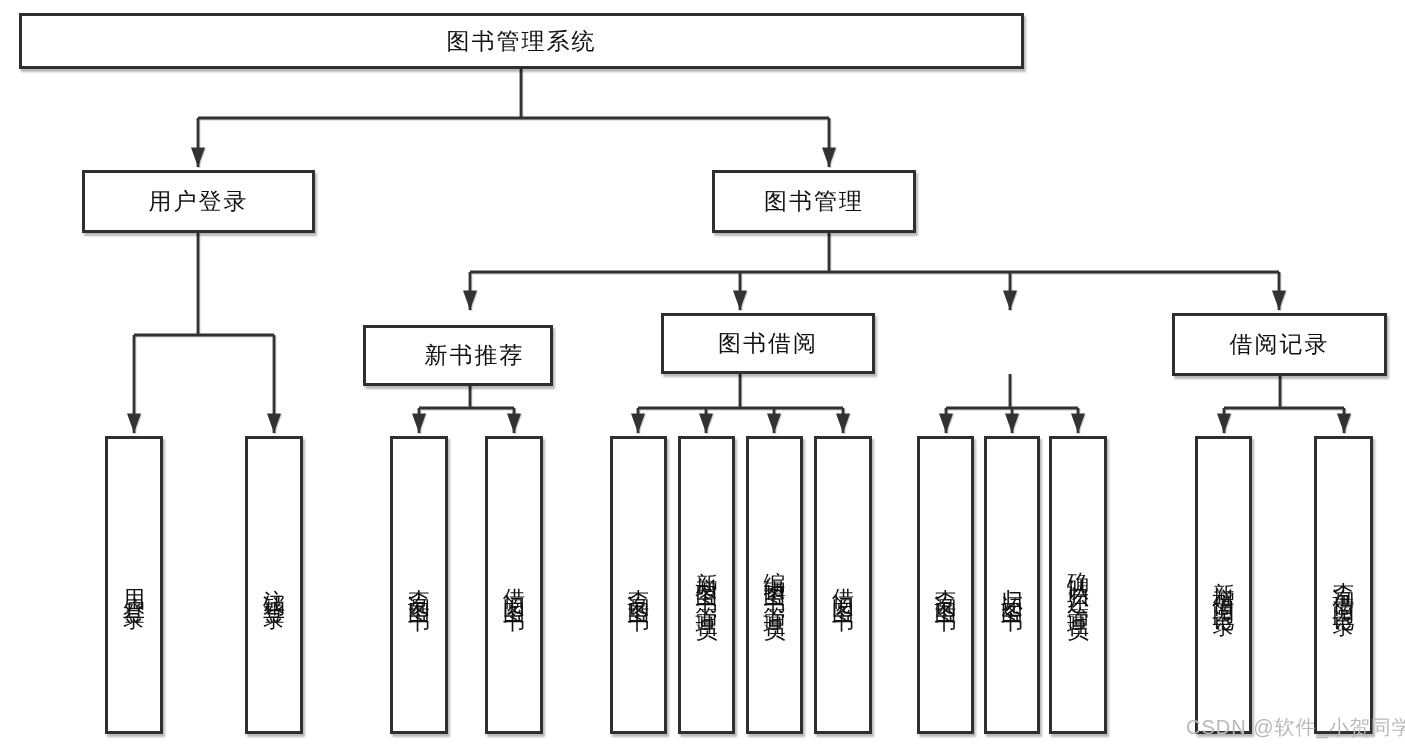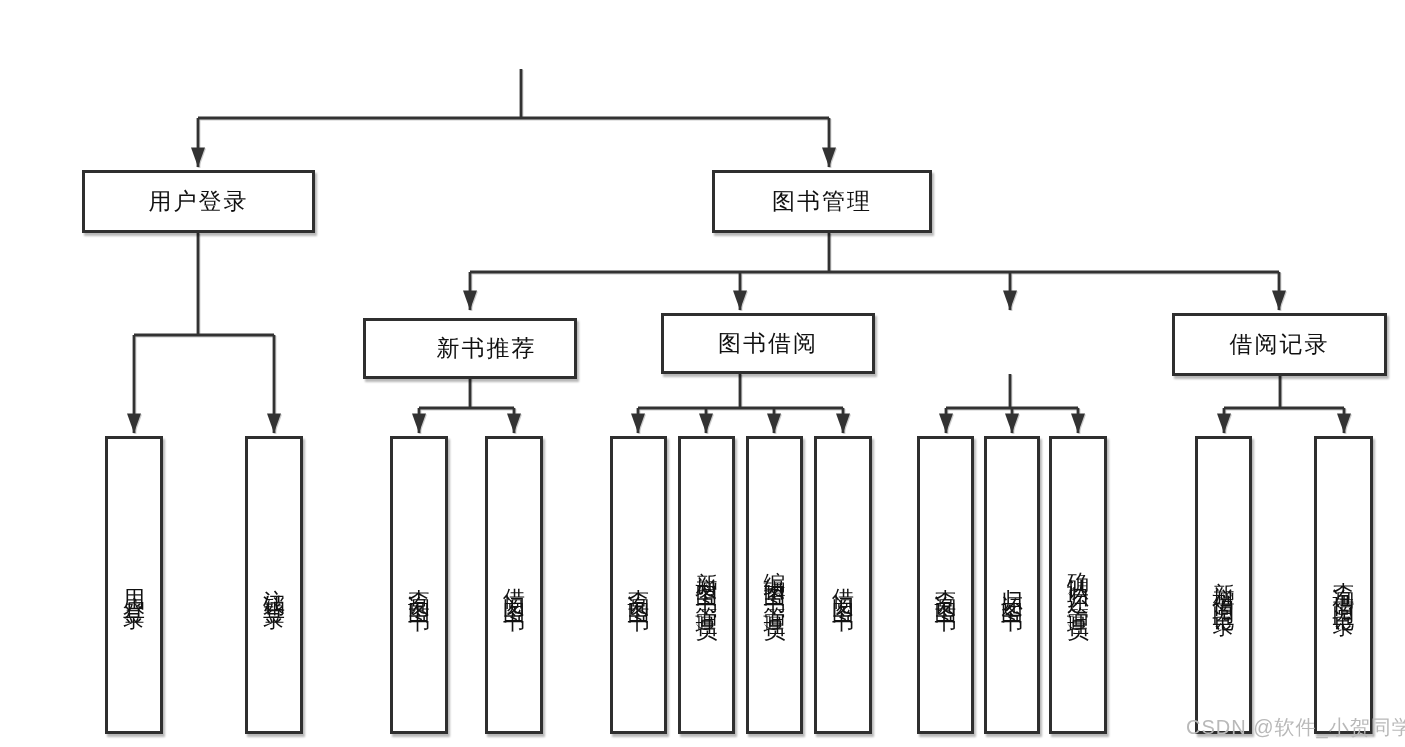--- a/index.html
+++ b/index.html
@@ -94,29 +94,32 @@
       <path d="M946 408 V433" marker-end="url(#arrow)"></path>
       <path d="M1012 408 V433" marker-end="url(#arrow)"></path>
       <path d="M1078 408 V433" marker-end="url(#arrow)"></path>
 
       <path d="M1280 374 V408 M1224 408 H1344"></path>
       <path d="M1224 408 V433" marker-end="url(#arrow)"></path>
       <path d="M1344 408 V433" marker-end="url(#arrow)"></path>
     </g>
   </svg>
 
+  <div class="hnode" style="left:19px; top:13px; width:1005px; height:56px;">
+    <span>图书管理系统</span>
+  </div>
 
   <div class="hnode" style="left:82px; top:170px; width:233px; height:63px;">
     <span>用户登录</span>
   </div>
-  <div class="hnode" style="left:712px; top:170px; width:220px; height:63px;">
+  <div class="hnode" style="left:712px; top:170px; width:204px; height:63px;">
     <span>图书管理</span>
   </div>
 
-  <div class="hnode" style="left:363px; top:318px; width:214px; height:61px;padding-left:33px;">
+  <div class="hnode" style="left:363px; top:325px; width:190px; height:61px;padding-left:33px;">
     <span>新书推荐</span>
   </div>
   <div class="hnode" style="left:633px; top:313px; width:214px; height:61px;margin-left:28px;">
     <span>图书借阅</span>
   </div>
   <div class="hnode" style="left:1172px; top:313px; width:215px; height:63px;">
     <span>借阅记录</span>
   </div>
 
   <div class="vnode" style="left:105px; top:436px; width:58px; height:298px;">

